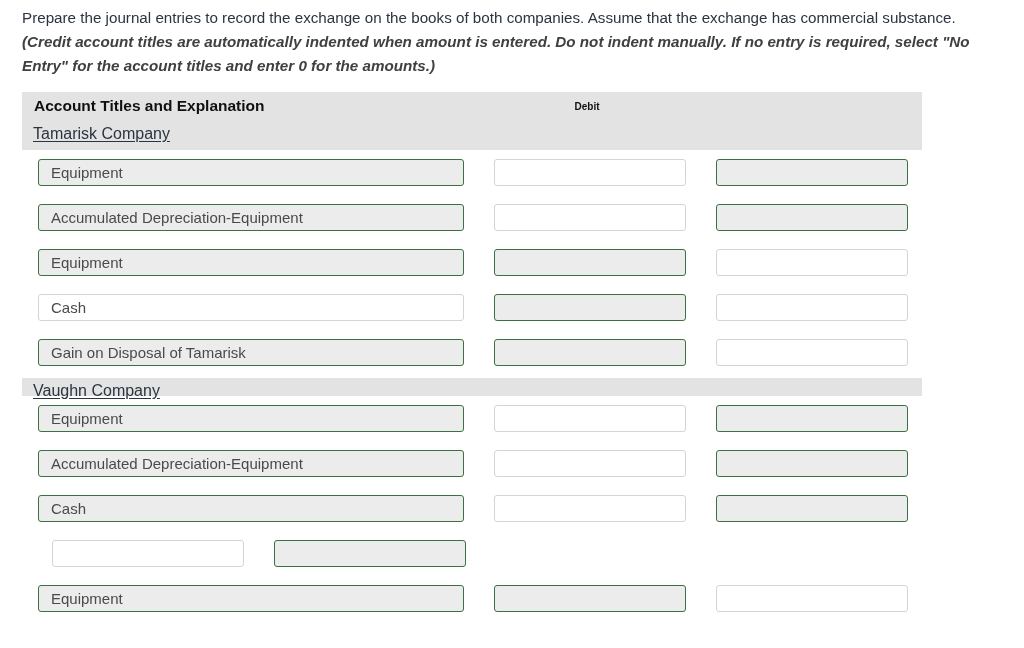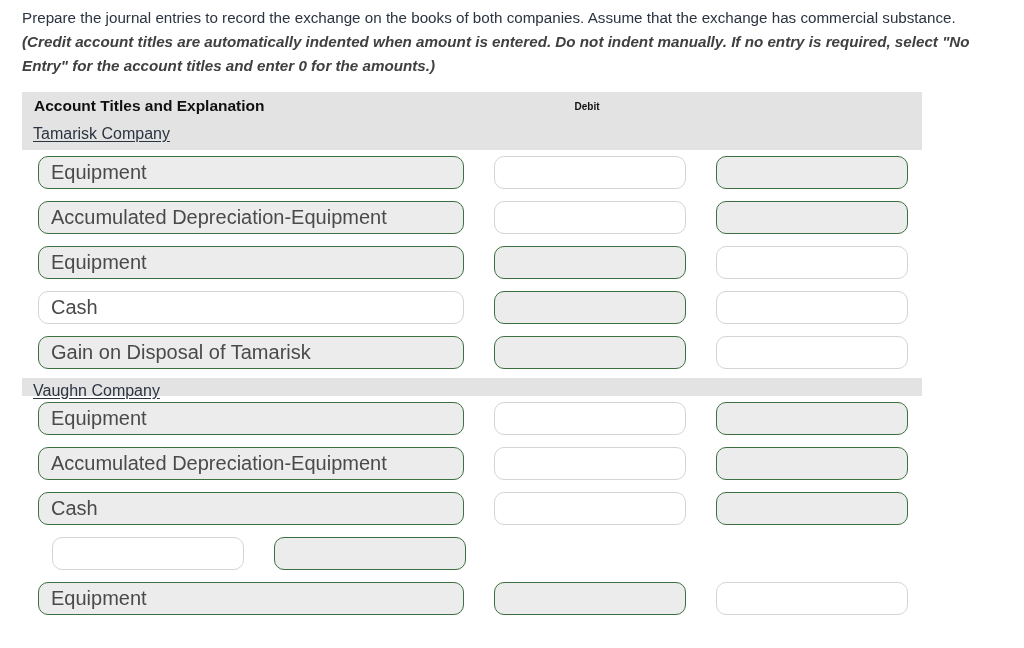--- a/index.html
+++ b/index.html
@@ -97,25 +97,25 @@
   }
 
   
   .entry-row {
     display: flex;
     align-items: center;
     height: 45px;
   }
   .field {
     box-sizing: border-box;
-    height: 33px;
-    border-radius: 10px;
+    height: 27px;
+    border-radius: 3px;
     display: flex;
     align-items: center;
-    font-size: 20px;
+    font-size: 15px;
     color: #4a4a4a;
   }
   .field.account {
     width: 426px;
     margin-left: 16px;
     padding-left: 12px;
   }
   .field.amount {
     width: 192px;
     padding-left: 10px;

